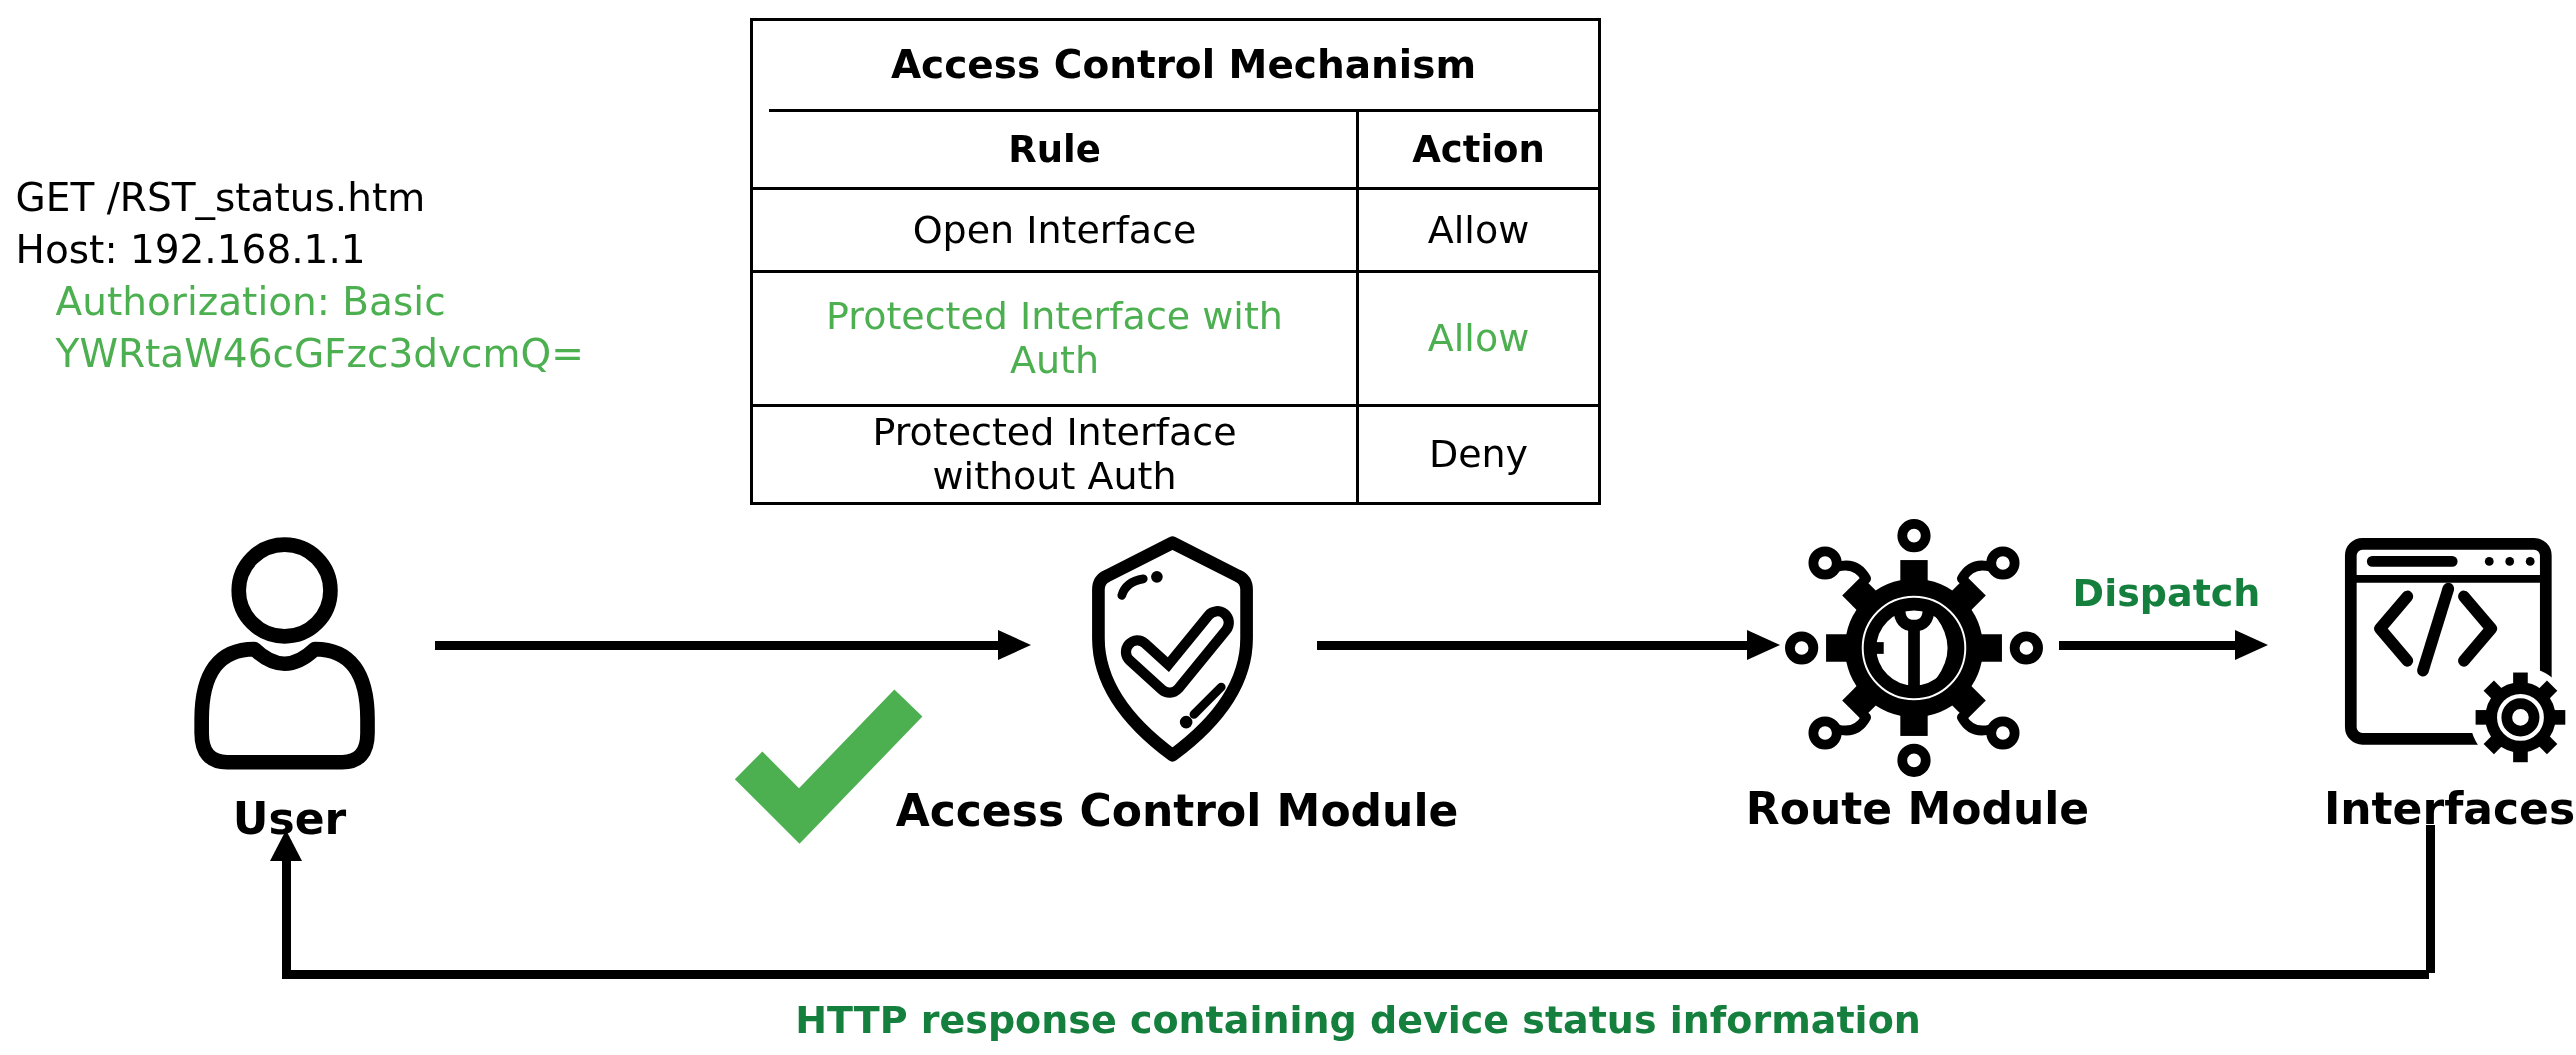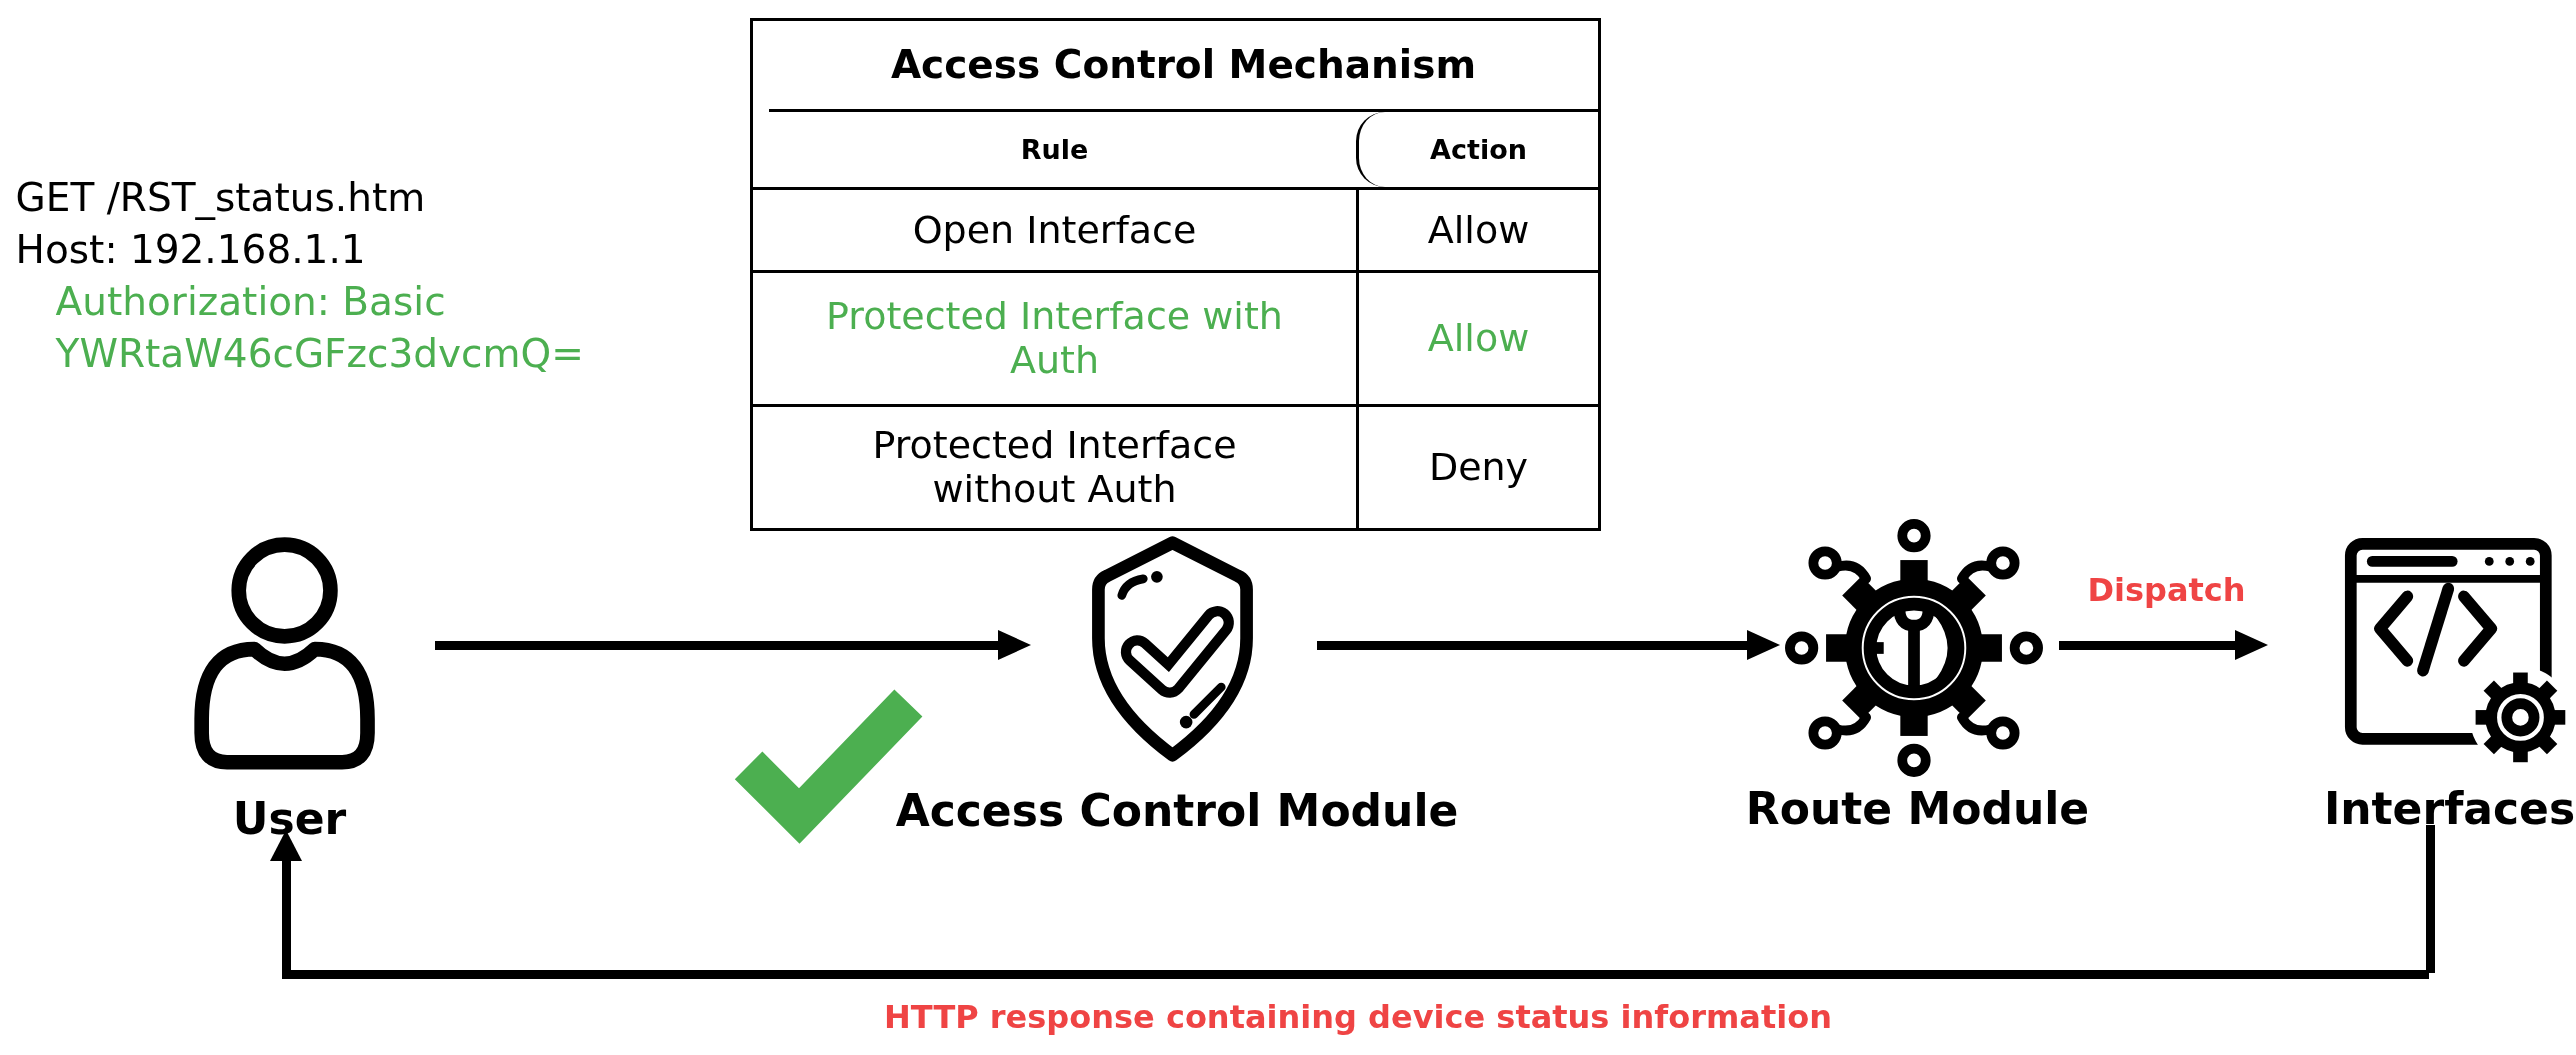--- a/index.html
+++ b/index.html
@@ -13,31 +13,31 @@
 
   
   .acl-table { position:absolute; left:750px; top:17.6px; width:851px; border:3.9px solid #000; background:#fff; }
   .t-title { height:91px; display:flex; align-items:center; justify-content:center;
              font-weight:bold; font-size:39px; border-bottom:3.9px solid #000;margin-left:16px; }
   .t-row  { display:flex; border-bottom:3.9px solid #000; }
   .t-row:last-child { border-bottom:none; }
   .t-rule { width:603px; display:flex; align-items:center; justify-content:center;
             text-align:center; font-size:38px; padding:0 45px; }
   .t-action { flex:1; border-left:3.9px solid #000; display:flex; align-items:center; justify-content:center; font-size:38px; }
-  .t-head .t-rule, .t-head .t-action { font-weight:bold; font-size:27px;border-radius:29px; }
-  .t-head { height:78px; } .t-r1 { height:83px; } .t-r2 { height:134px; } .t-r3 { height:121px;border-radius:7px; }
+  .t-head .t-rule, .t-head .t-action { font-weight:bold; font-size:37px; }
+  .t-head { height:78px; } .t-r1 { height:83px; } .t-r2 { height:134px; } .t-r3 { height:95px;border-radius:7px; }
   .t-green .t-rule, .t-green .t-action { color:var(--green); }
 
   
   .path-box { position:absolute; left:1697px; top:291px; width:433px; height:173px;
               border:3.9px solid #000; display:flex; align-items:center; justify-content:center; font-size:41px; background:#fff; }
 
   
   .node-label { position:absolute; font-weight:bold; font-size:44px; text-align:center; color:#000; white-space:nowrap; }
-  .small-label { position:absolute; font-weight:bold; font-size:32px; text-align:center; color:#ef4444; white-space:nowrap; }
+  .small-label { position:absolute; font-weight:bold; font-size:38px; text-align:center; color:#15803d; white-space:nowrap; }
 
   
   .hline { position:absolute; background:#000; height:8.8px; }
   .vline { position:absolute; background:#000; width:8.8px; }
   .head-right { position:absolute; width:0; height:0; border-top:15.6px solid transparent;
                 border-bottom:15.6px solid transparent; border-left:33px solid #000; }
   .head-up { position:absolute; width:0; height:0; border-left:16.6px solid transparent;
              border-right:16.6px solid transparent; border-bottom:31px solid #000; }
 
   svg { position:absolute; overflow:visible; }

